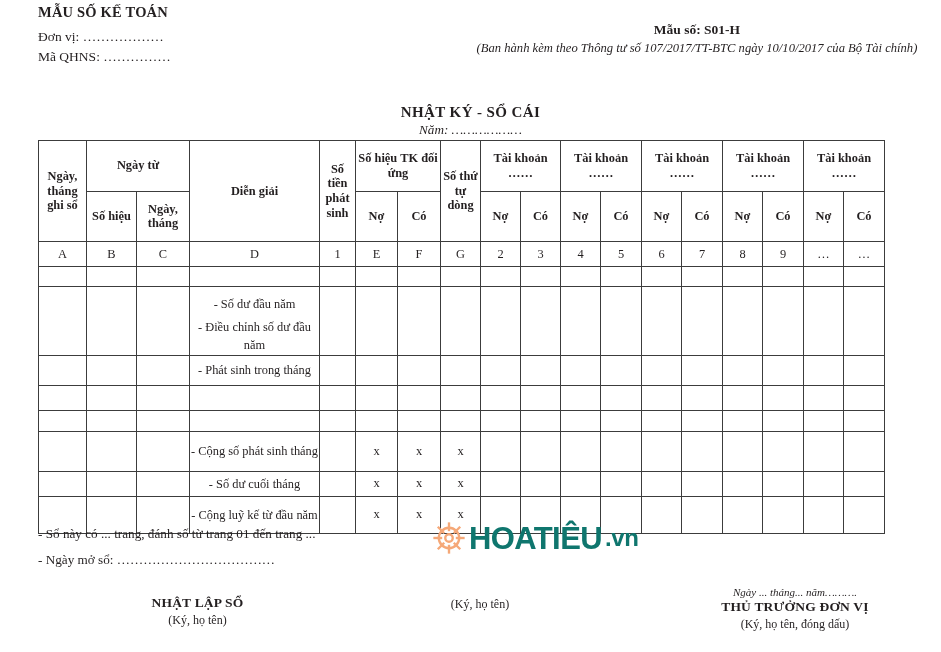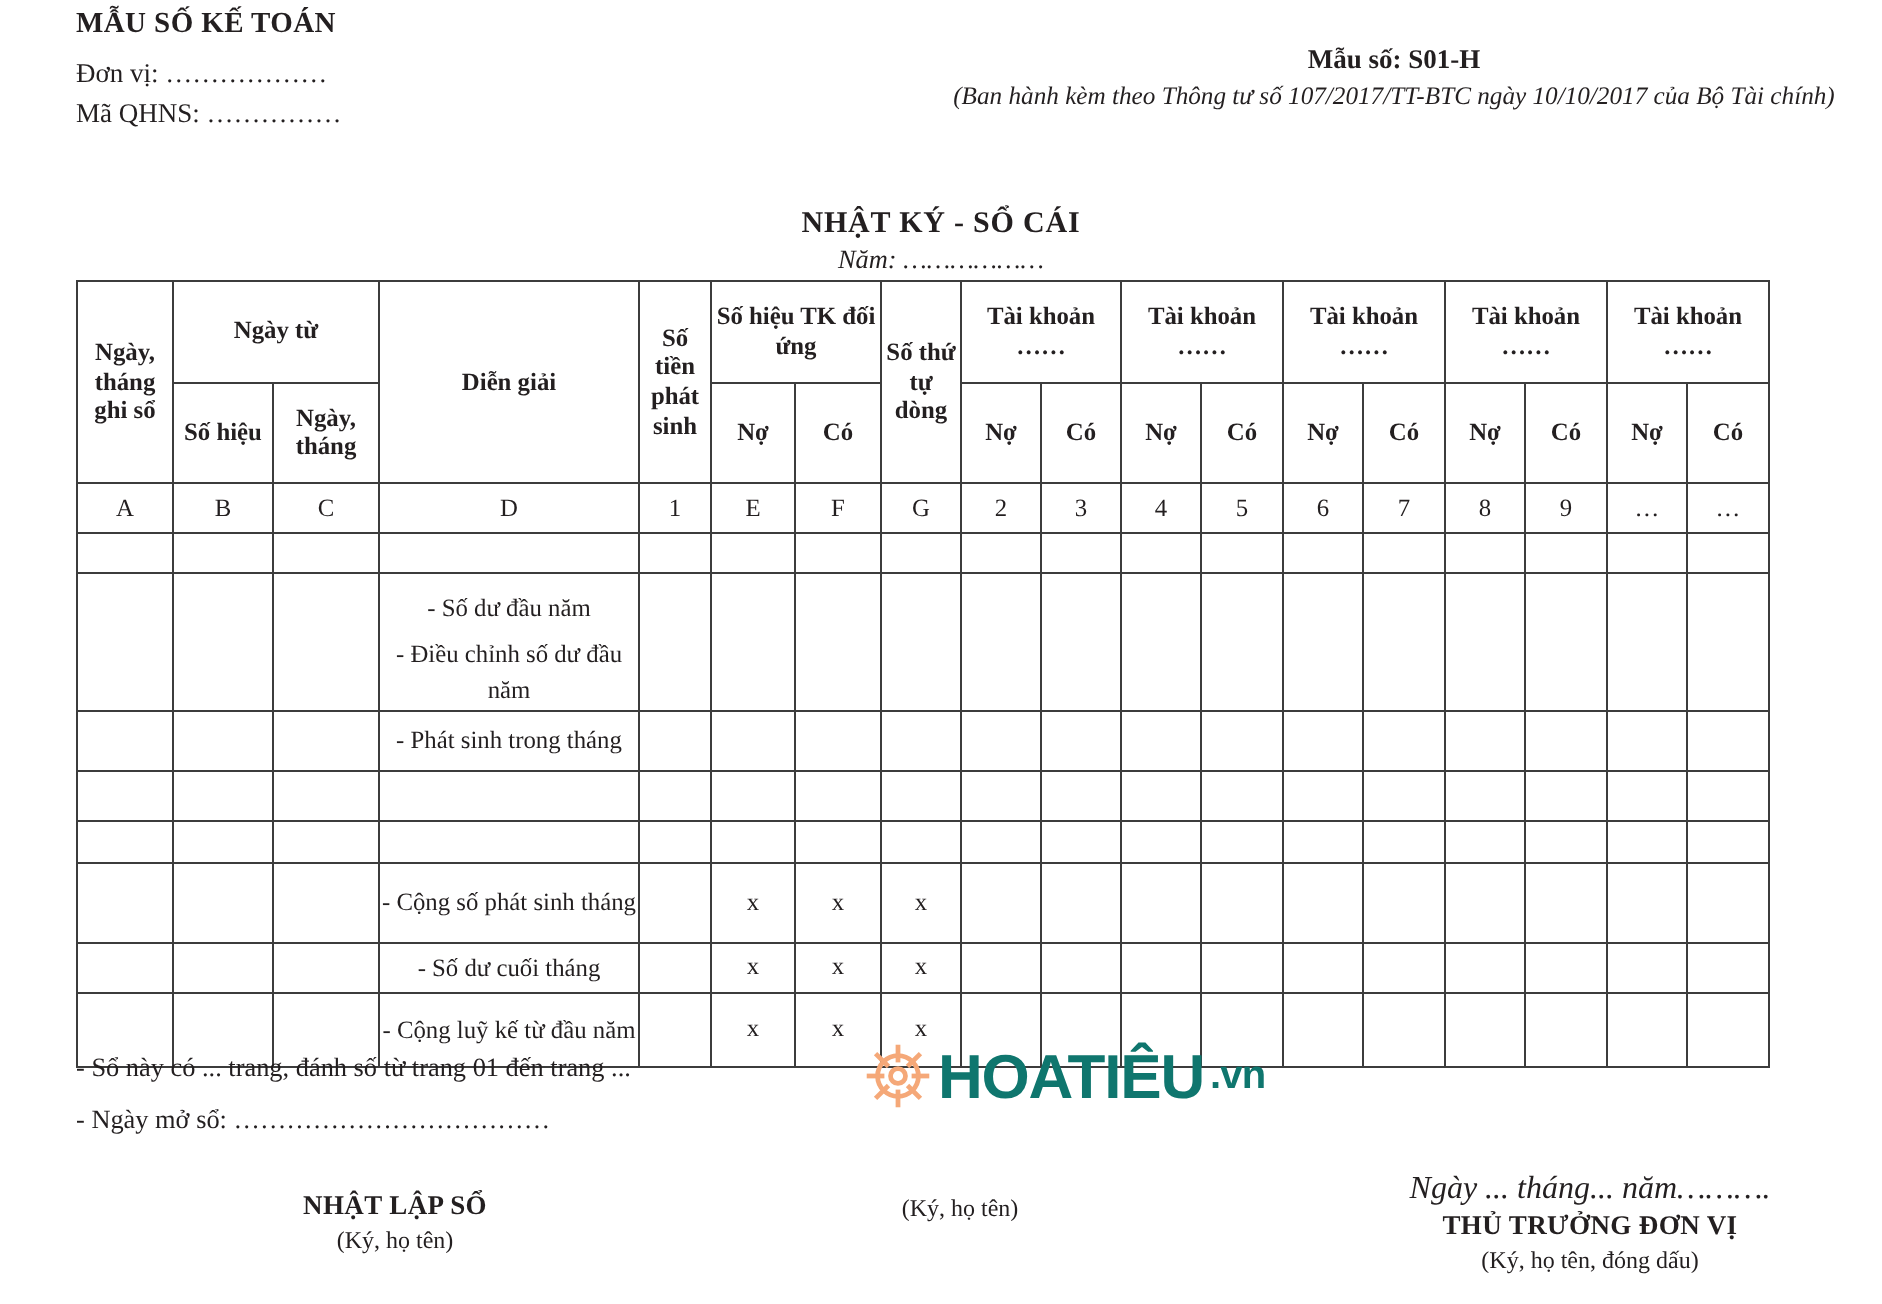--- a/index.html
+++ b/index.html
@@ -65,31 +65,31 @@
     position:absolute;left:432px;top:521px;
     display:flex;align-items:center;gap:3px;
     color:#f5a878;
   }
   .wm-wheel{display:block;}
   .wm-text{
     font-family:"Liberation Sans","DejaVu Sans",sans-serif;
     font-weight:bold;font-size:31px;letter-spacing:-.6px;line-height:1;
     color:#0f766e;
   }
-  .wm-suffix{font-size:20px;font-weight:bold;letter-spacing:-.4px;}
+  .wm-suffix{font-size:24px;font-weight:bold;letter-spacing:-.4px;}
 
   
   .sigs{position:absolute;left:0;top:586px;width:941px;}
   .sig{position:absolute;text-align:center;}
   .sig-a{left:70px;top:9px;width:255px;}
   .sig-b{left:330px;top:9px;width:300px;}
   .sig-c{left:650px;top:0px;width:290px;}
   .sig-title{font-weight:bold;font-size:13.5px;letter-spacing:.2px;}
   .sig-sub{font-size:12px;margin-top:2px;}
-  .sig-date{font-style:italic;font-size:16px;margin-bottom:1px;}
+  .sig-date{font-style:italic;font-size:11px;margin-bottom:1px;}
 </style>
 </head>
 <body>
 
 <div class="page">
 
   <div class="top">
     <div class="org-block">
       <div class="org-title">MẪU SỐ KẾ TOÁN</div>
       <div class="org-line">Đơn vị: ………………</div>

